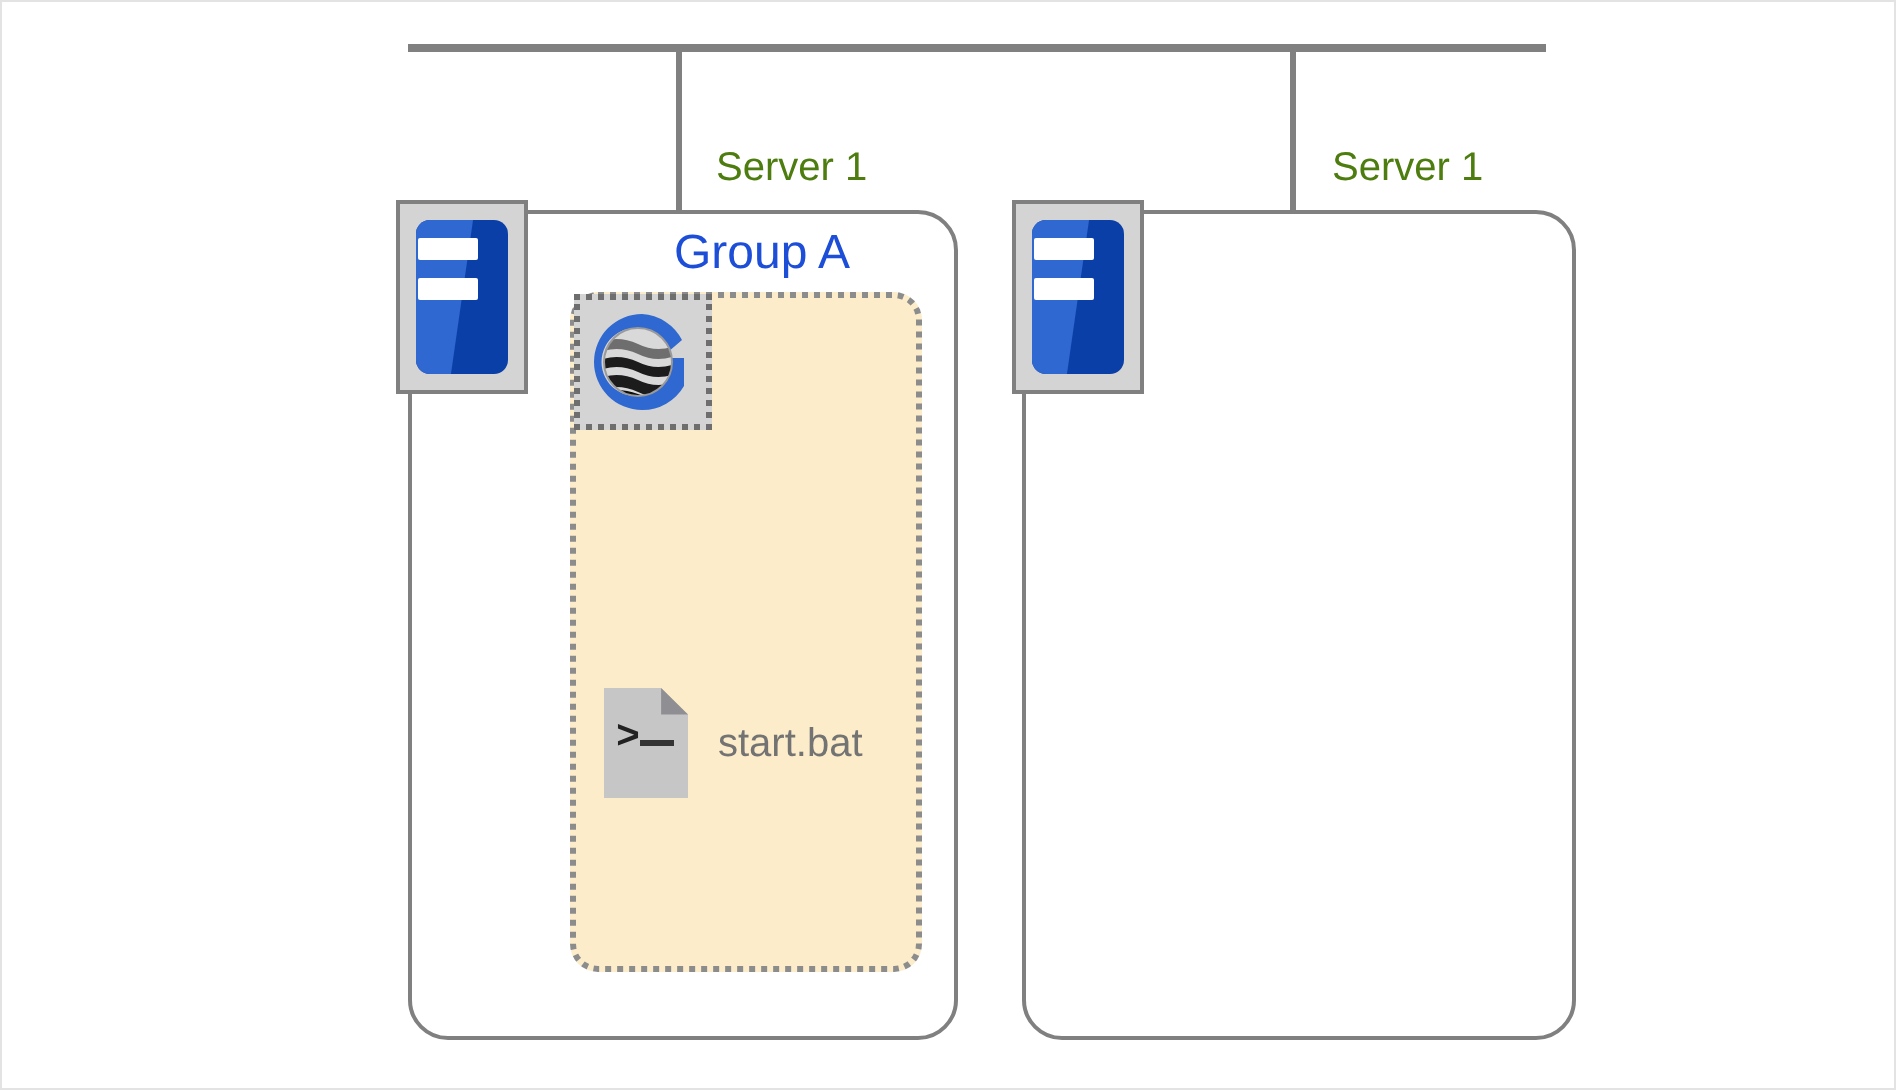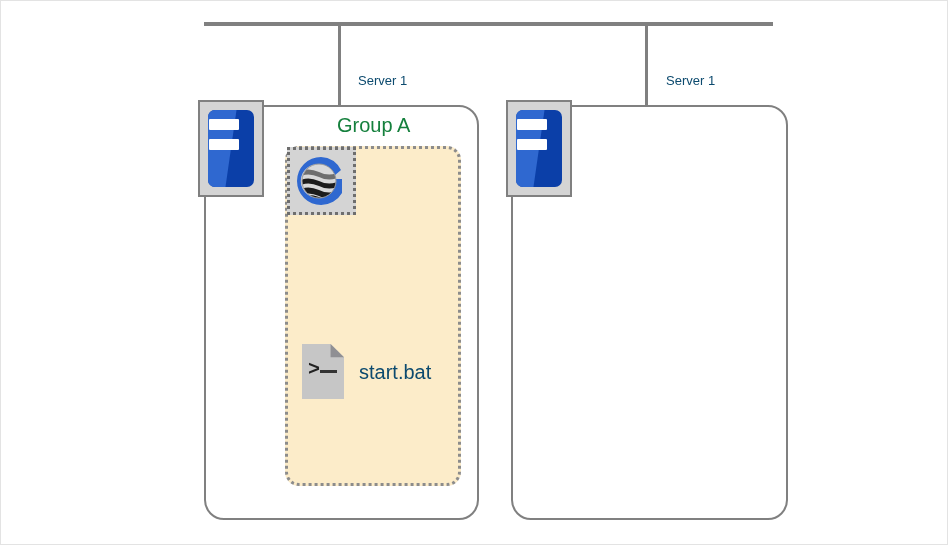--- a/index.html
+++ b/index.html
@@ -35,22 +35,22 @@
     position: absolute;
     width: 3px;
     background: #808080;
   }
   .drop-line.s1 { left: 337px; top: 22px; height: 82px; }
   .drop-line.s2 { left: 644px; top: 22px; height: 82px; }
 
   
   .server-label {
     position: absolute;
-    font-size: 13px;
-    color: #0c4a6e;
+    font-size: 20px;
+    color: #4d7c0f;
     white-space: nowrap;
     line-height: 1;
   }
   .server-label.s1 { left: 357px; top: 73px; }
   .server-label.s2 { left: 665px; top: 73px; }
 
   
   .server-box {
     position: absolute;
     top: 104px;
@@ -105,22 +105,22 @@
     z-index: 2;
   }
   .server-icon .bar.b1 { top: 17px; }
   .server-icon .bar.b2 { top: 37px; }
 
   
   .group-label {
     position: absolute;
     left: 336px;
     top: 114px;
-    font-size: 20px;
-    color: #15803d;
+    font-size: 24px;
+    color: #1d4ed8;
     white-space: nowrap;
     line-height: 1;
   }
   .group-box {
     position: absolute;
     left: 284px;
     top: 145px;
     width: 176px;
     height: 340px;
     background: #fcecc9;
@@ -187,21 +187,21 @@
     position: absolute;
     left: 18px;
     top: 26px;
     width: 17px;
     height: 3px;
     background: #333333;
   }
   .bat-label {
     margin-left: 15px;
     font-size: 20px;
-    color: #0c4a6e;
+    color: #737373;
     white-space: nowrap;
     line-height: 1;
   }
 </style>
 </head>
 <body>
 
 <div id="canvas">
 
   <div class="bus-line"></div>

